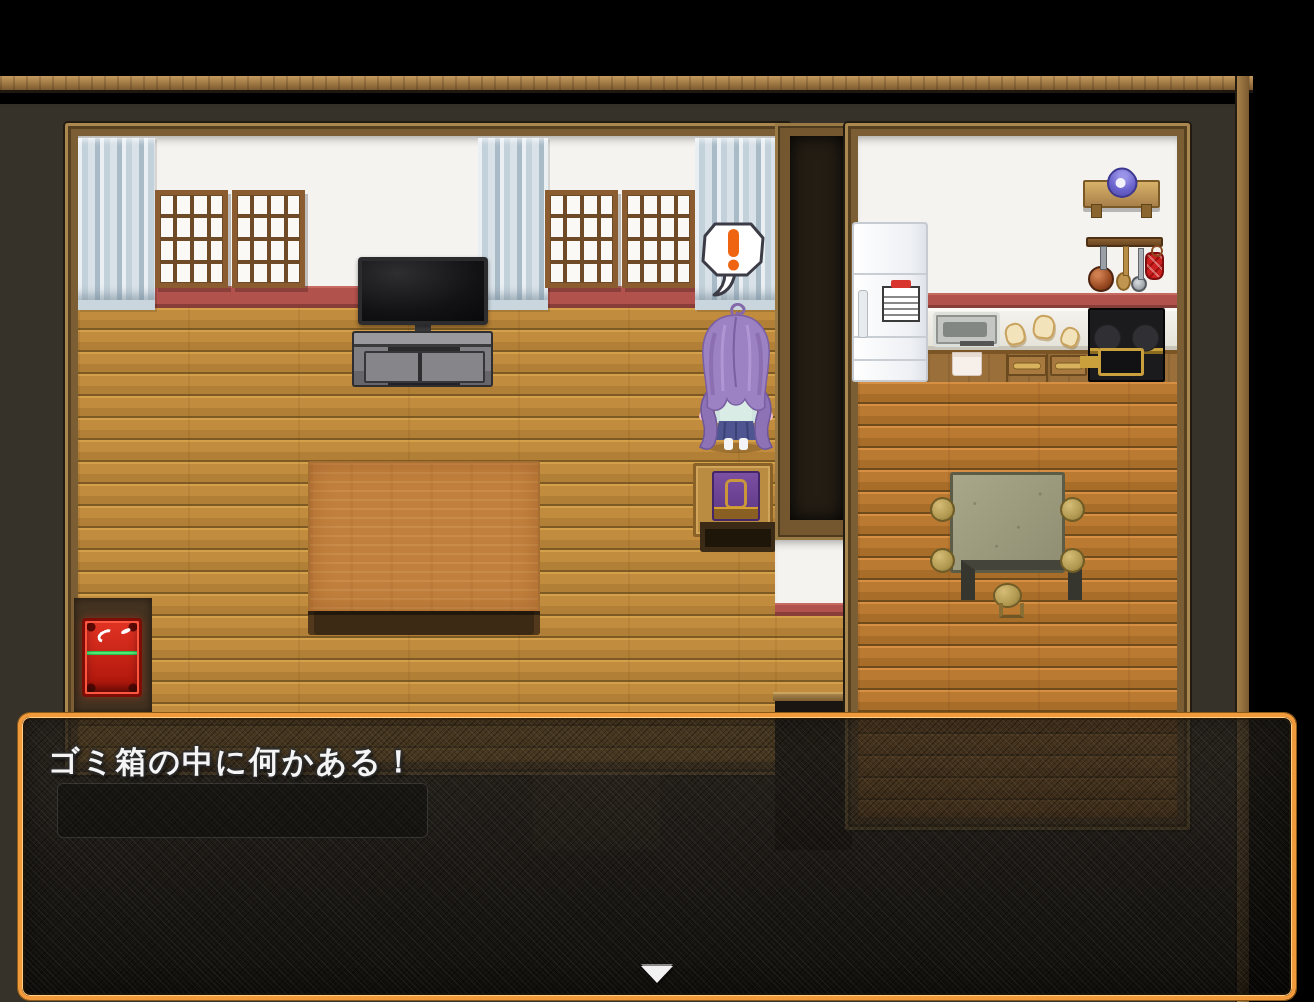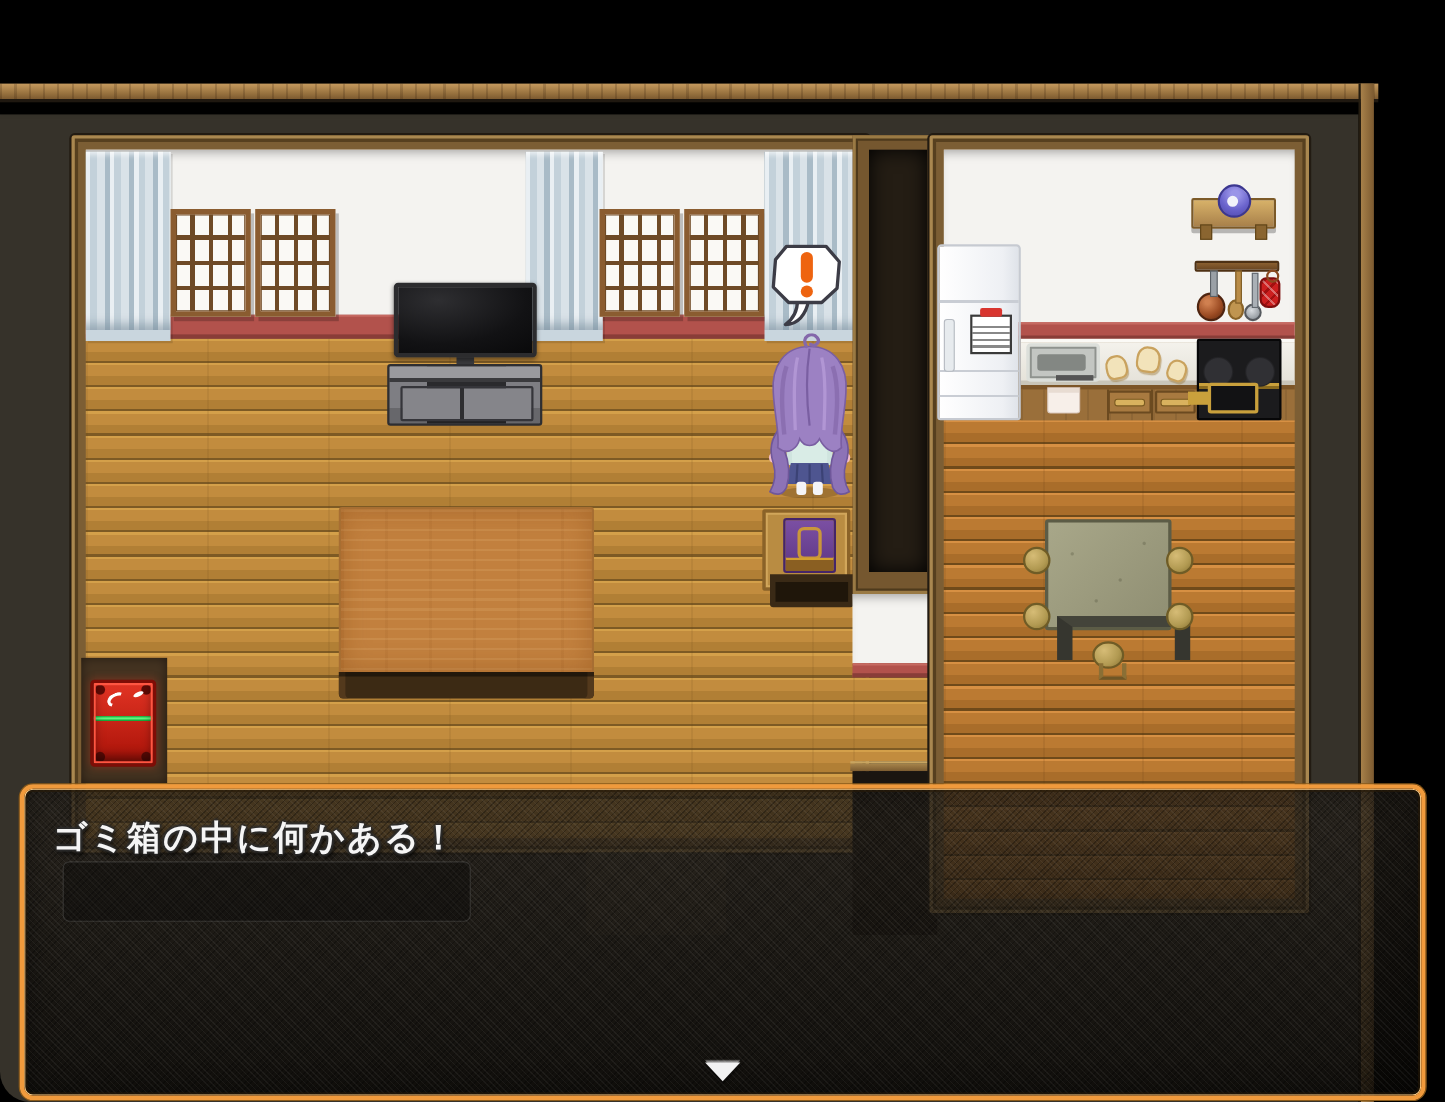--- a/index.html
+++ b/index.html
@@ -1,17 +1,17 @@
 <!DOCTYPE html>
 <html style="--accent-orange: #f09a3c; --exclamation-orange: #ee6410; --message-text: #f5f5f5; --trash-red: #c81818; --baseboard-red: #b2524c; --floor-living: #c28c3e; --floor-kitchen: #bb7a32; --curtain-blue: #c9d6de; --hair-purple: #9c81c3; --outer-wall: #36322a;"><head>
 <meta charset="utf-8">
 <style>
   html,body{margin:0;padding:0;background:#000;}
   #stage{position:relative;width:1314px;height:1002px;background:#000;overflow:hidden;
-         font-family:"Liberation Sans","DejaVu Sans",sans-serif;border-radius:28px;}
+         font-family:"Liberation Sans","DejaVu Sans",sans-serif;}
   #stage *{position:absolute;box-sizing:border-box;}
 
   
   .map-bg{left:0;top:104px;width:1235px;height:898px;background:#36322a;}
   .beam-top{left:0;top:76px;width:1253px;height:17px;
     background:linear-gradient(#c59a5e,#9a7440 60%,#7c5a30);
     background-image:repeating-linear-gradient(90deg,rgba(40,20,5,.18) 0 2px,transparent 2px 13px),
       linear-gradient(#c59a5e,#9a7440 60%,#7c5a30);
     border-bottom:3px solid #1f1810;box-shadow:0 6px 8px rgba(0,0,0,.6);}
   .beam-right{left:1235px;top:76px;width:14px;height:926px;

